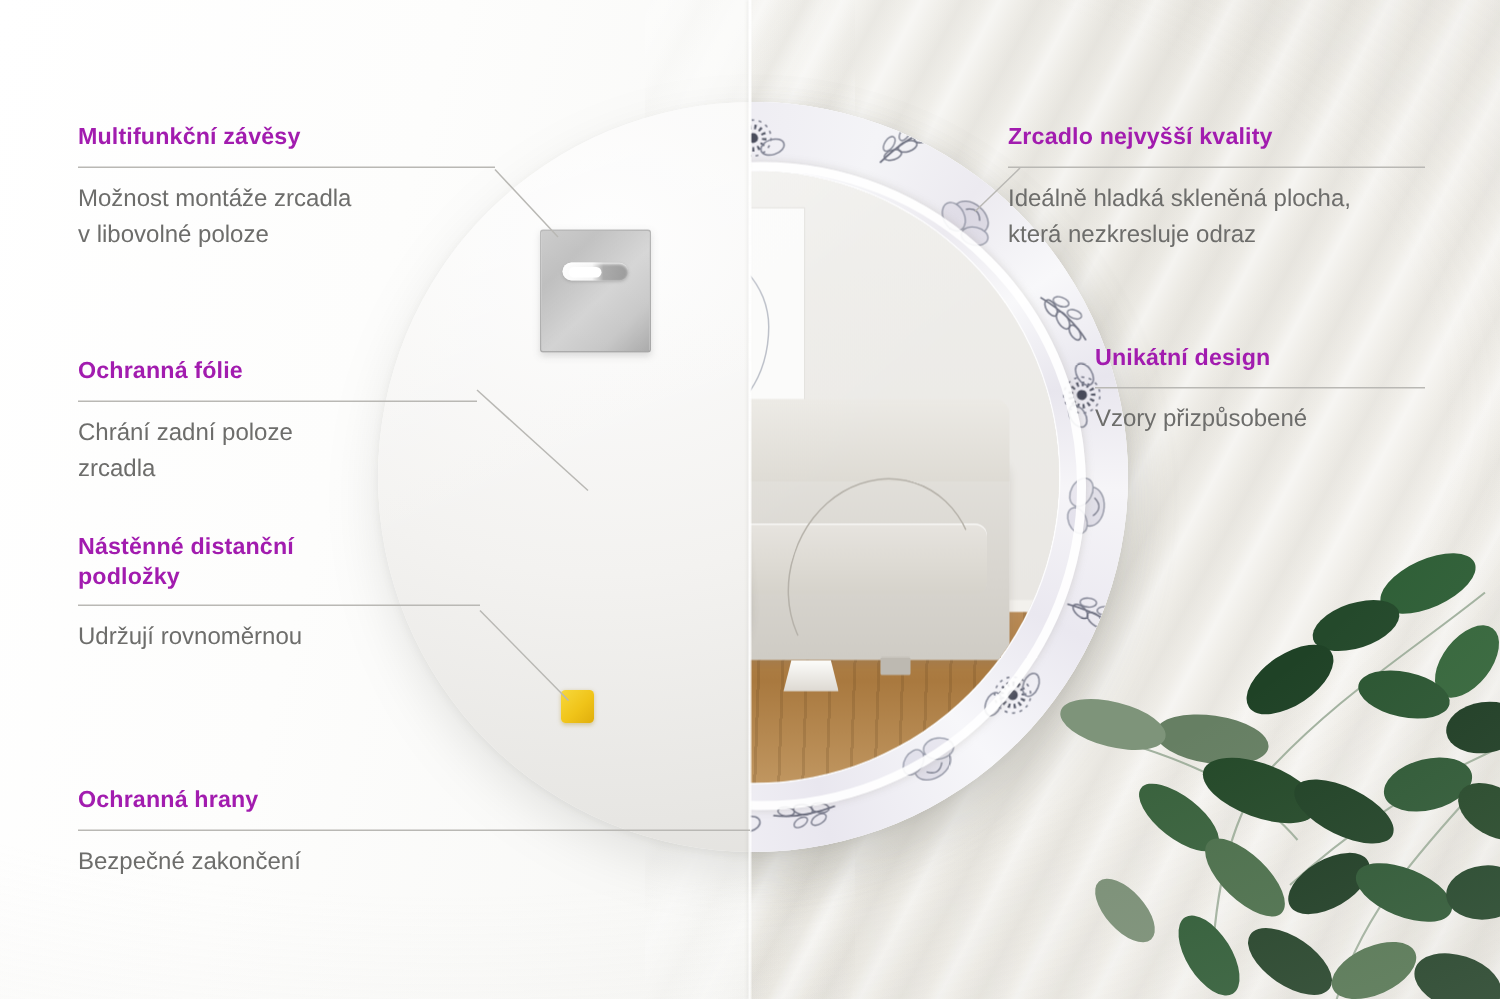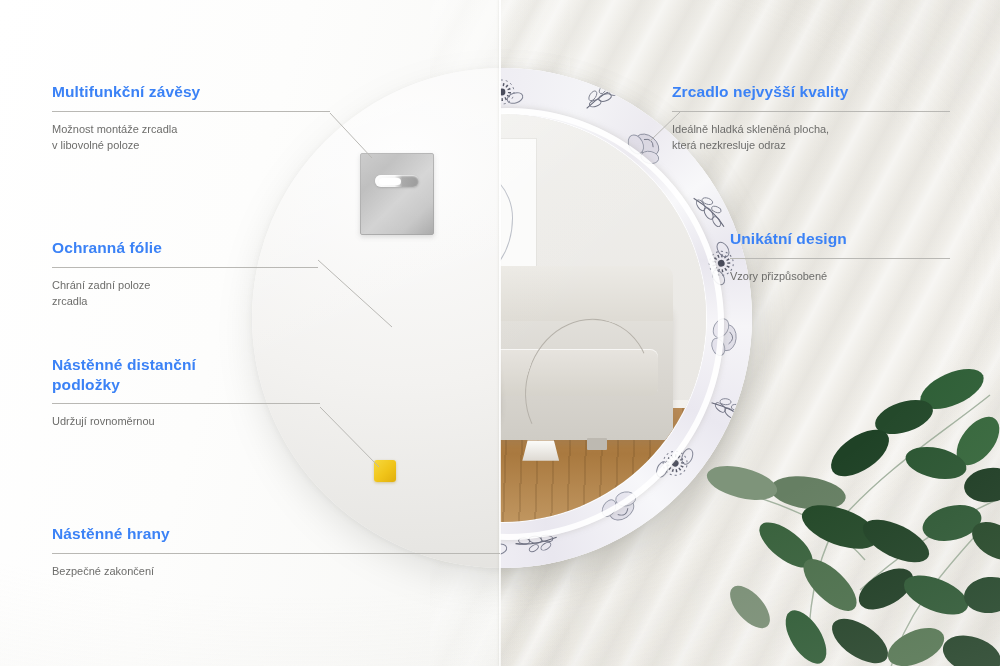--- a/index.html
+++ b/index.html
@@ -117,23 +117,23 @@
   .glass-sheen{position:absolute;inset:0;border-radius:50%;
     background:linear-gradient(140deg,rgba(255,255,255,.55) 0%,rgba(255,255,255,.06) 38%,rgba(255,255,255,0) 60%);}
   .bevel{position:absolute;left:40px;top:40px;width:420px;height:420px;border-radius:50%;
     border:6px solid rgba(255,255,255,.9);box-shadow:0 0 6px rgba(160,158,150,.35);}
 
   
   .plant{position:absolute;left:690px;top:345px;width:320px;height:330px;}
 
   
   .cal{position:absolute;}
-  .cal .ttl{font-size:15.5px;font-weight:bold;color:#3b82f6;letter-spacing:.1px;line-height:1.26;}
+  .cal .ttl{font-size:15.5px;font-weight:bold;color:#a21caf;letter-spacing:.1px;line-height:1.26;}
   .cal .rule{height:1px;background:#b9b8b4;margin-top:9px;}
-  .cal .desc{font-size:11px;color:#6d6d6b;line-height:1.52;margin-top:9px;}
+  .cal .desc{font-size:16px;color:#6d6d6b;line-height:1.52;margin-top:9px;}
   .cal.right{text-align:left;}
 
   .lead{position:absolute;overflow:visible;pointer-events:none;}
   .lead line{stroke:#b9b8b4;stroke-width:1;}
 </style>
 </head>
 <body>
 
 <div id="stage">
 
@@ -346,21 +346,21 @@
       <div>Nástěnné distanční</div>
       <div>podložky</div>
     </div>
     <div class="rule"></div>
     <div class="desc">
       <div>Udržují rovnoměrnou</div>
     </div>
   </div>
 
   <div class="cal" style="left:52px;top:524px;width:448px">
-    <div class="ttl">Nástěnné hrany</div>
+    <div class="ttl">Ochranná hrany</div>
     <div class="rule"></div>
     <div class="desc">
       <div>Bezpečné zakončení</div>
     </div>
   </div>
 
   <div class="cal right" style="left:672px;top:82px;width:278px">
     <div class="ttl">Zrcadlo nejvyšší kvality</div>
     <div class="rule"></div>
     <div class="desc">

